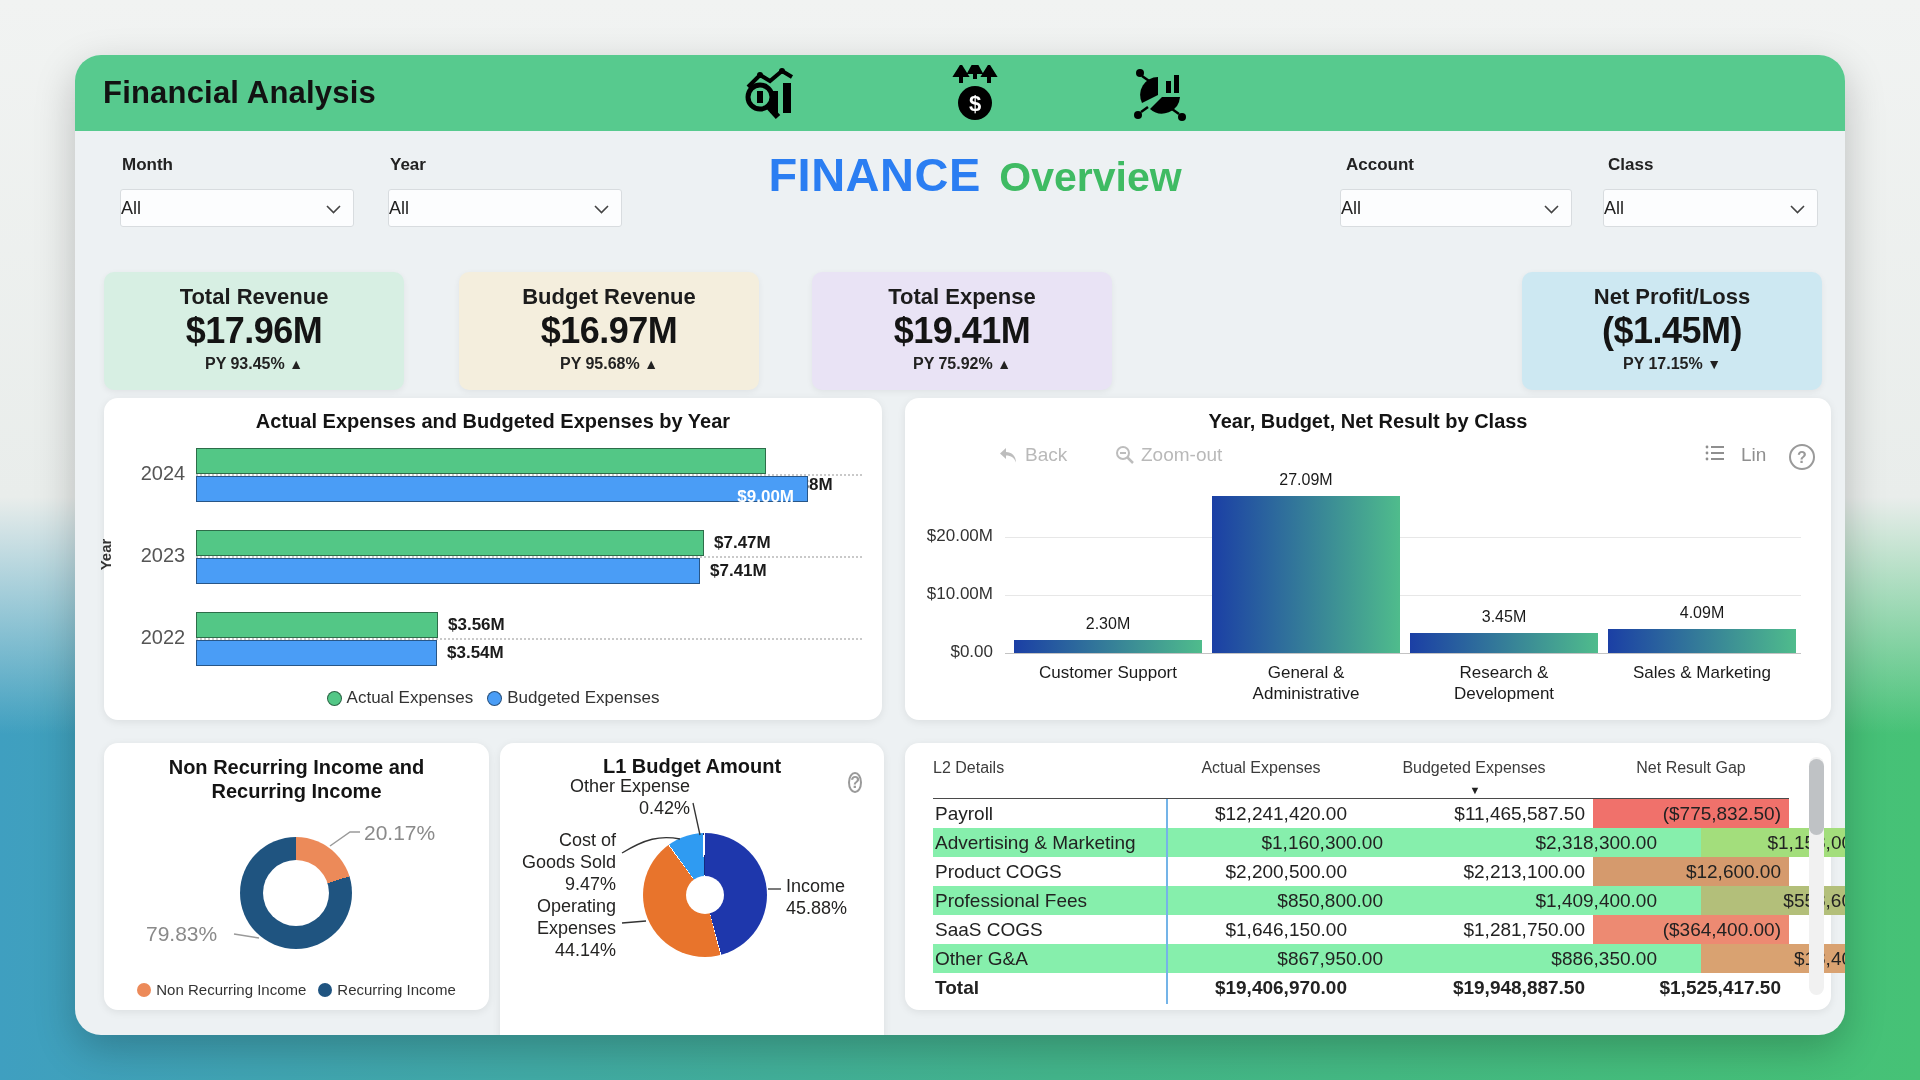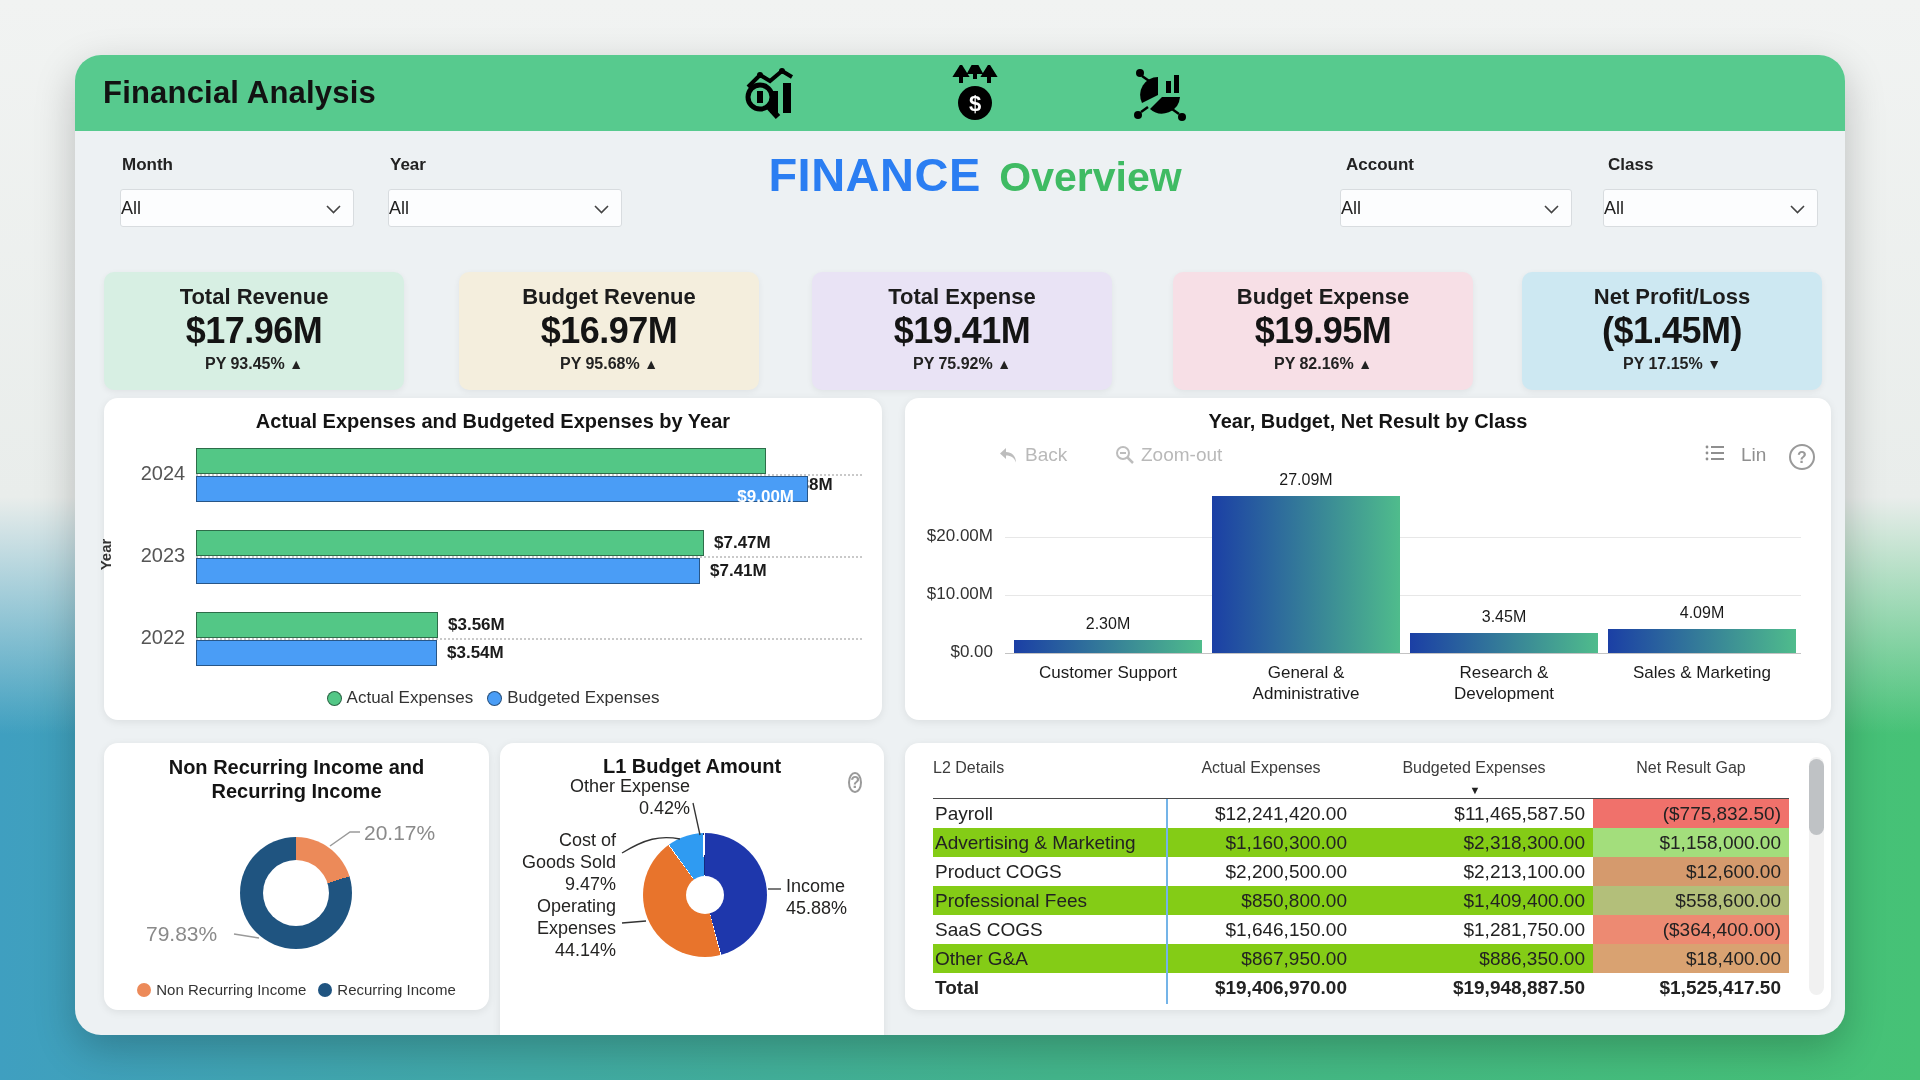--- a/index.html
+++ b/index.html
@@ -73,21 +73,21 @@
   
   #tablecard { left:830px; top:688px; width:926px; height:267px; }
   .t-grid { display:grid; grid-template-columns:234px 188px 238px 196px; }
   .t-header { position:absolute; left:28px; top:16px; width:856px; font-size:16px; color:#3c3c3c; }
   .t-header .h1 { text-align:left; } .t-header .hc { text-align:center; }
   .t-sort { position:absolute; left:562px; top:41px; font-size:11px; color:#222; width:16px; text-align:center; }
   .t-underline { position:absolute; left:28px; top:55px; width:856px; height:1px; background:#4a4a4a; }
   .t-bluesep { position:absolute; left:261px; top:56px; width:2px; height:205px; background:#74b4e8; }
   #t-body { position:absolute; left:28px; top:56px; width:856px; }
   .t-row { height:29px; line-height:29px; font-size:19px; color:#222; }
-  .t-row.alt { background:#84cc16; }
+  .t-row.alt { background:#86efac;gap:36px; }
   .t-row .c { padding-right:8px; text-align:right; white-space:nowrap; }
   .t-row .n { padding-left:2px; text-align:left; white-space:nowrap; }
   .t-row.total { font-weight:800; }
   .t-scroll { position:absolute; right:7px; top:14px; width:15px; height:238px; background:#f1f1f1; border-radius:8px; }
   .t-thumb { position:absolute; left:0; top:2px; width:15px; height:76px; background:#bfc2c5; border-radius:8px; cursor:pointer; }
 </style>
 </head>
 <body>
 
 <div class="page">
@@ -178,25 +178,20 @@
     </div>
     <div class="kpi-card" style="left: 384px; background: rgb(244, 238, 221);">
       <div class="kpi-label">Budget Revenue</div>
       <div class="kpi-value">$16.97M</div>
       <div class="kpi-py"><span>PY 95.68%</span> <span class="tri">▲</span></div>
     </div>
     <div class="kpi-card" style="left: 737px; background: rgb(233, 227, 245);">
       <div class="kpi-label">Total Expense</div>
       <div class="kpi-value">$19.41M</div>
       <div class="kpi-py"><span>PY 75.92%</span> <span class="tri">▲</span></div>
-    </div>
-    <div class="kpi-card" style="left: 1098px; background: rgb(247, 223, 230);">
-      <div class="kpi-label">Budget Expense</div>
-      <div class="kpi-value">$19.95M</div>
-      <div class="kpi-py"><span>PY 82.16%</span> <span class="tri">▲</span></div>
     </div>
     <div class="kpi-card" style="left: 1447px; background: rgb(205, 232, 242);">
       <div class="kpi-label">Net Profit/Loss</div>
       <div class="kpi-value">($1.45M)</div>
       <div class="kpi-py"><span>PY 17.15%</span> <span class="tri">▼</span></div>
     </div>
 
     <div class="card" id="chart1">
       <div class="card-title">Actual Expenses and Budgeted Expenses by Year</div>
       <div class="c1-ylabel">Year</div>

